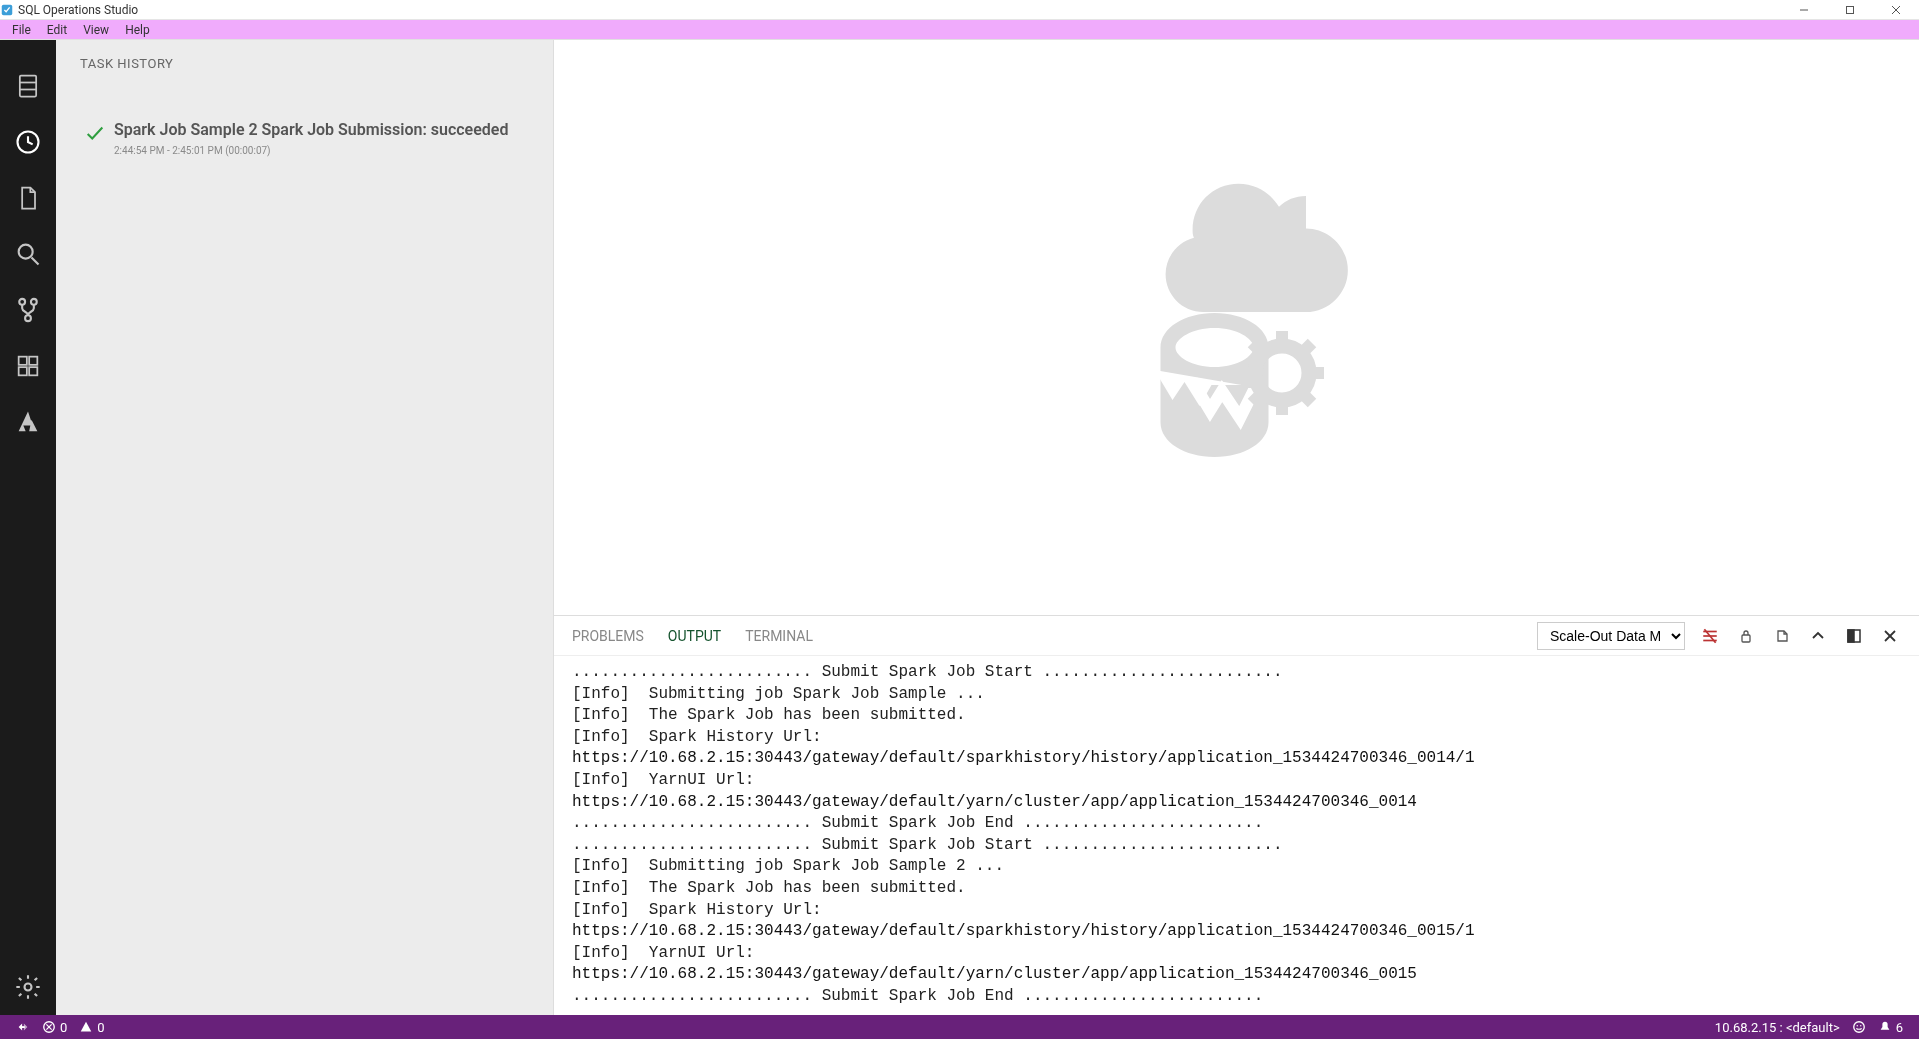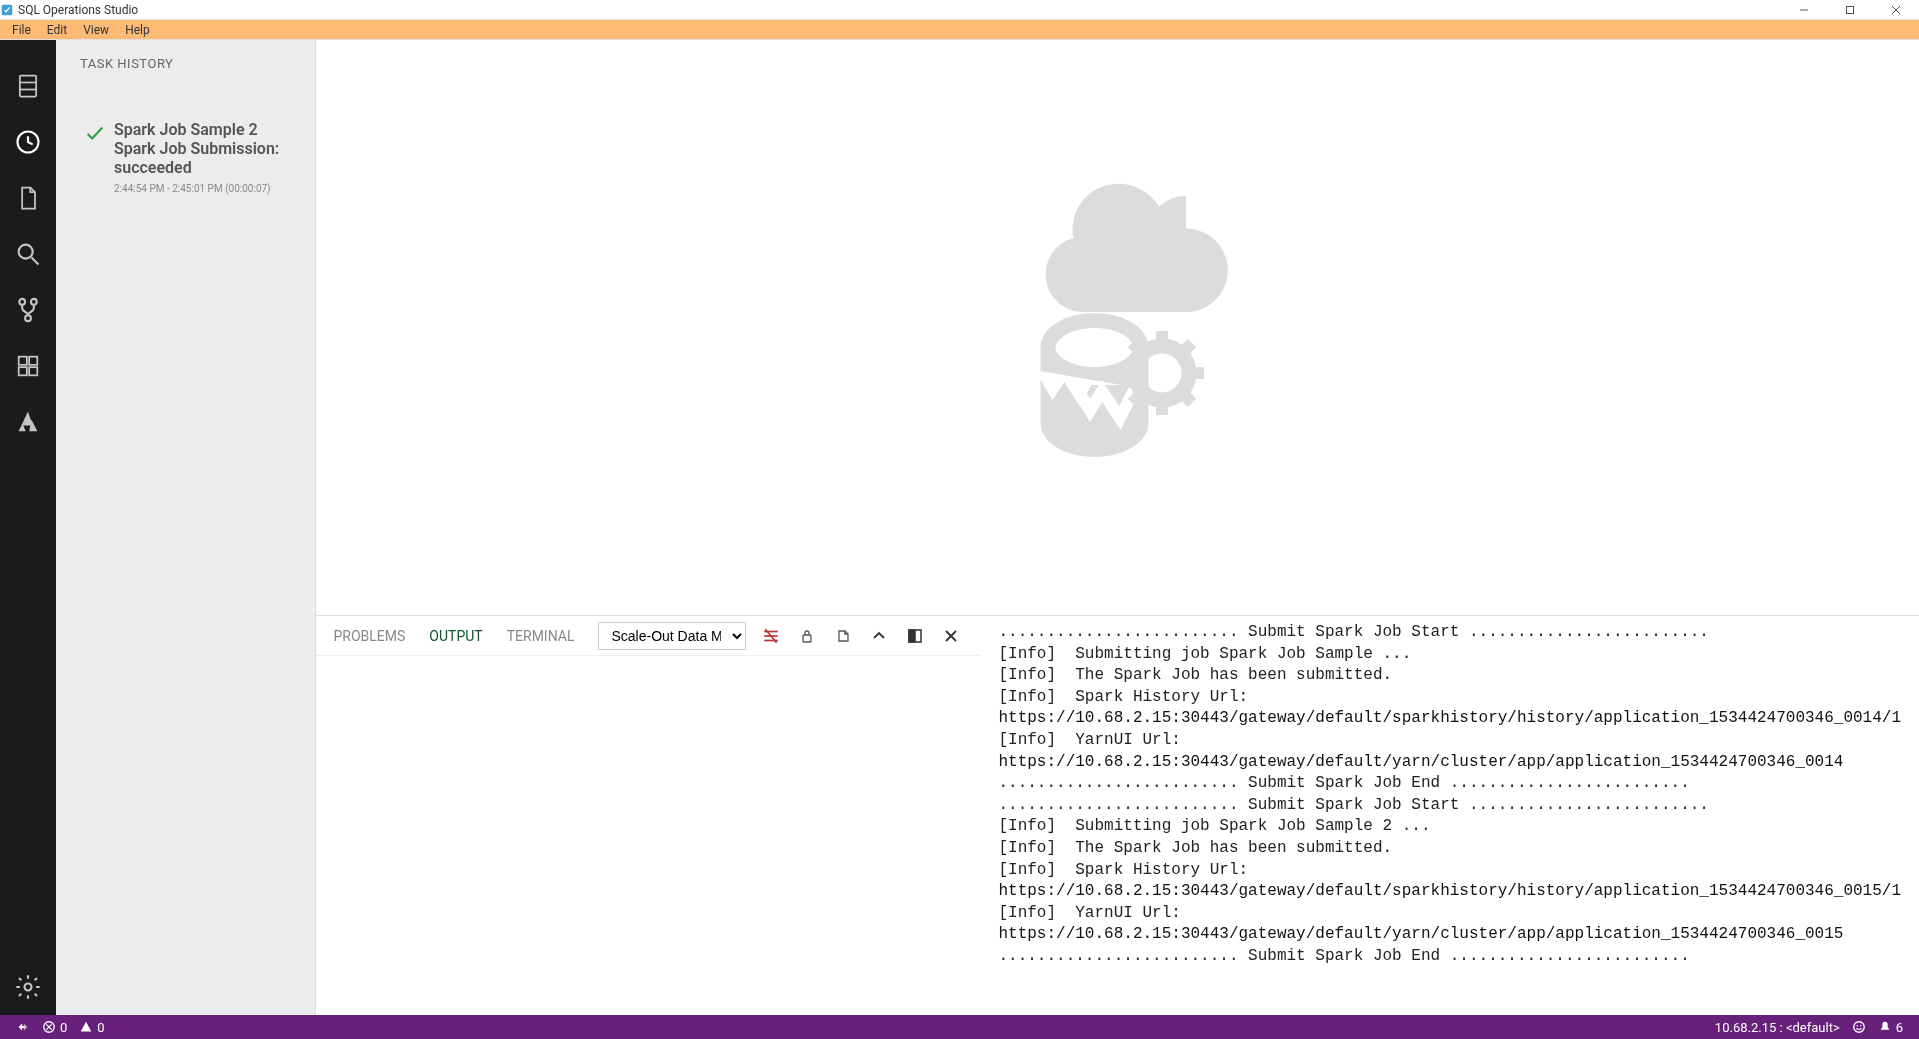--- a/index.html
+++ b/index.html
@@ -34,21 +34,21 @@
 }
 .titlebar .win-btn {
   width: 46px; height: 20px;
   display: flex; align-items: center; justify-content: center;
   color: #555;
 }
 
 
 .menubar {
   height: 20px;
-  background: #fdba74;
+  background: #f0abfc;
   display: flex;
   align-items: center;
   font-size: 12px;
   color: #333;
   border-bottom: 1px solid #e0e0e0;
   padding-left: 4px;
 }
 .menubar .menu-item { padding: 2px 8px; cursor: default; }
 
 
@@ -123,21 +123,21 @@
   display: flex; align-items: center; justify-content: center;
   background: #fff;
 }
 .editor-blank svg { width: 300px; height: 300px; fill: #dcdcdc; }
 
 
 .panel {
   height: 400px;
   border-top: 1px solid #ddd;
   display: flex;
-  flex-direction: row;
+  flex-direction: column;
   justify-content: space-between;
 }
 .panel-tabs {
   height: 40px;
   display: flex;
   align-items: center;
   padding: 0 18px;
   gap: 24px;
   border-bottom: 1px solid #eee;
 }

